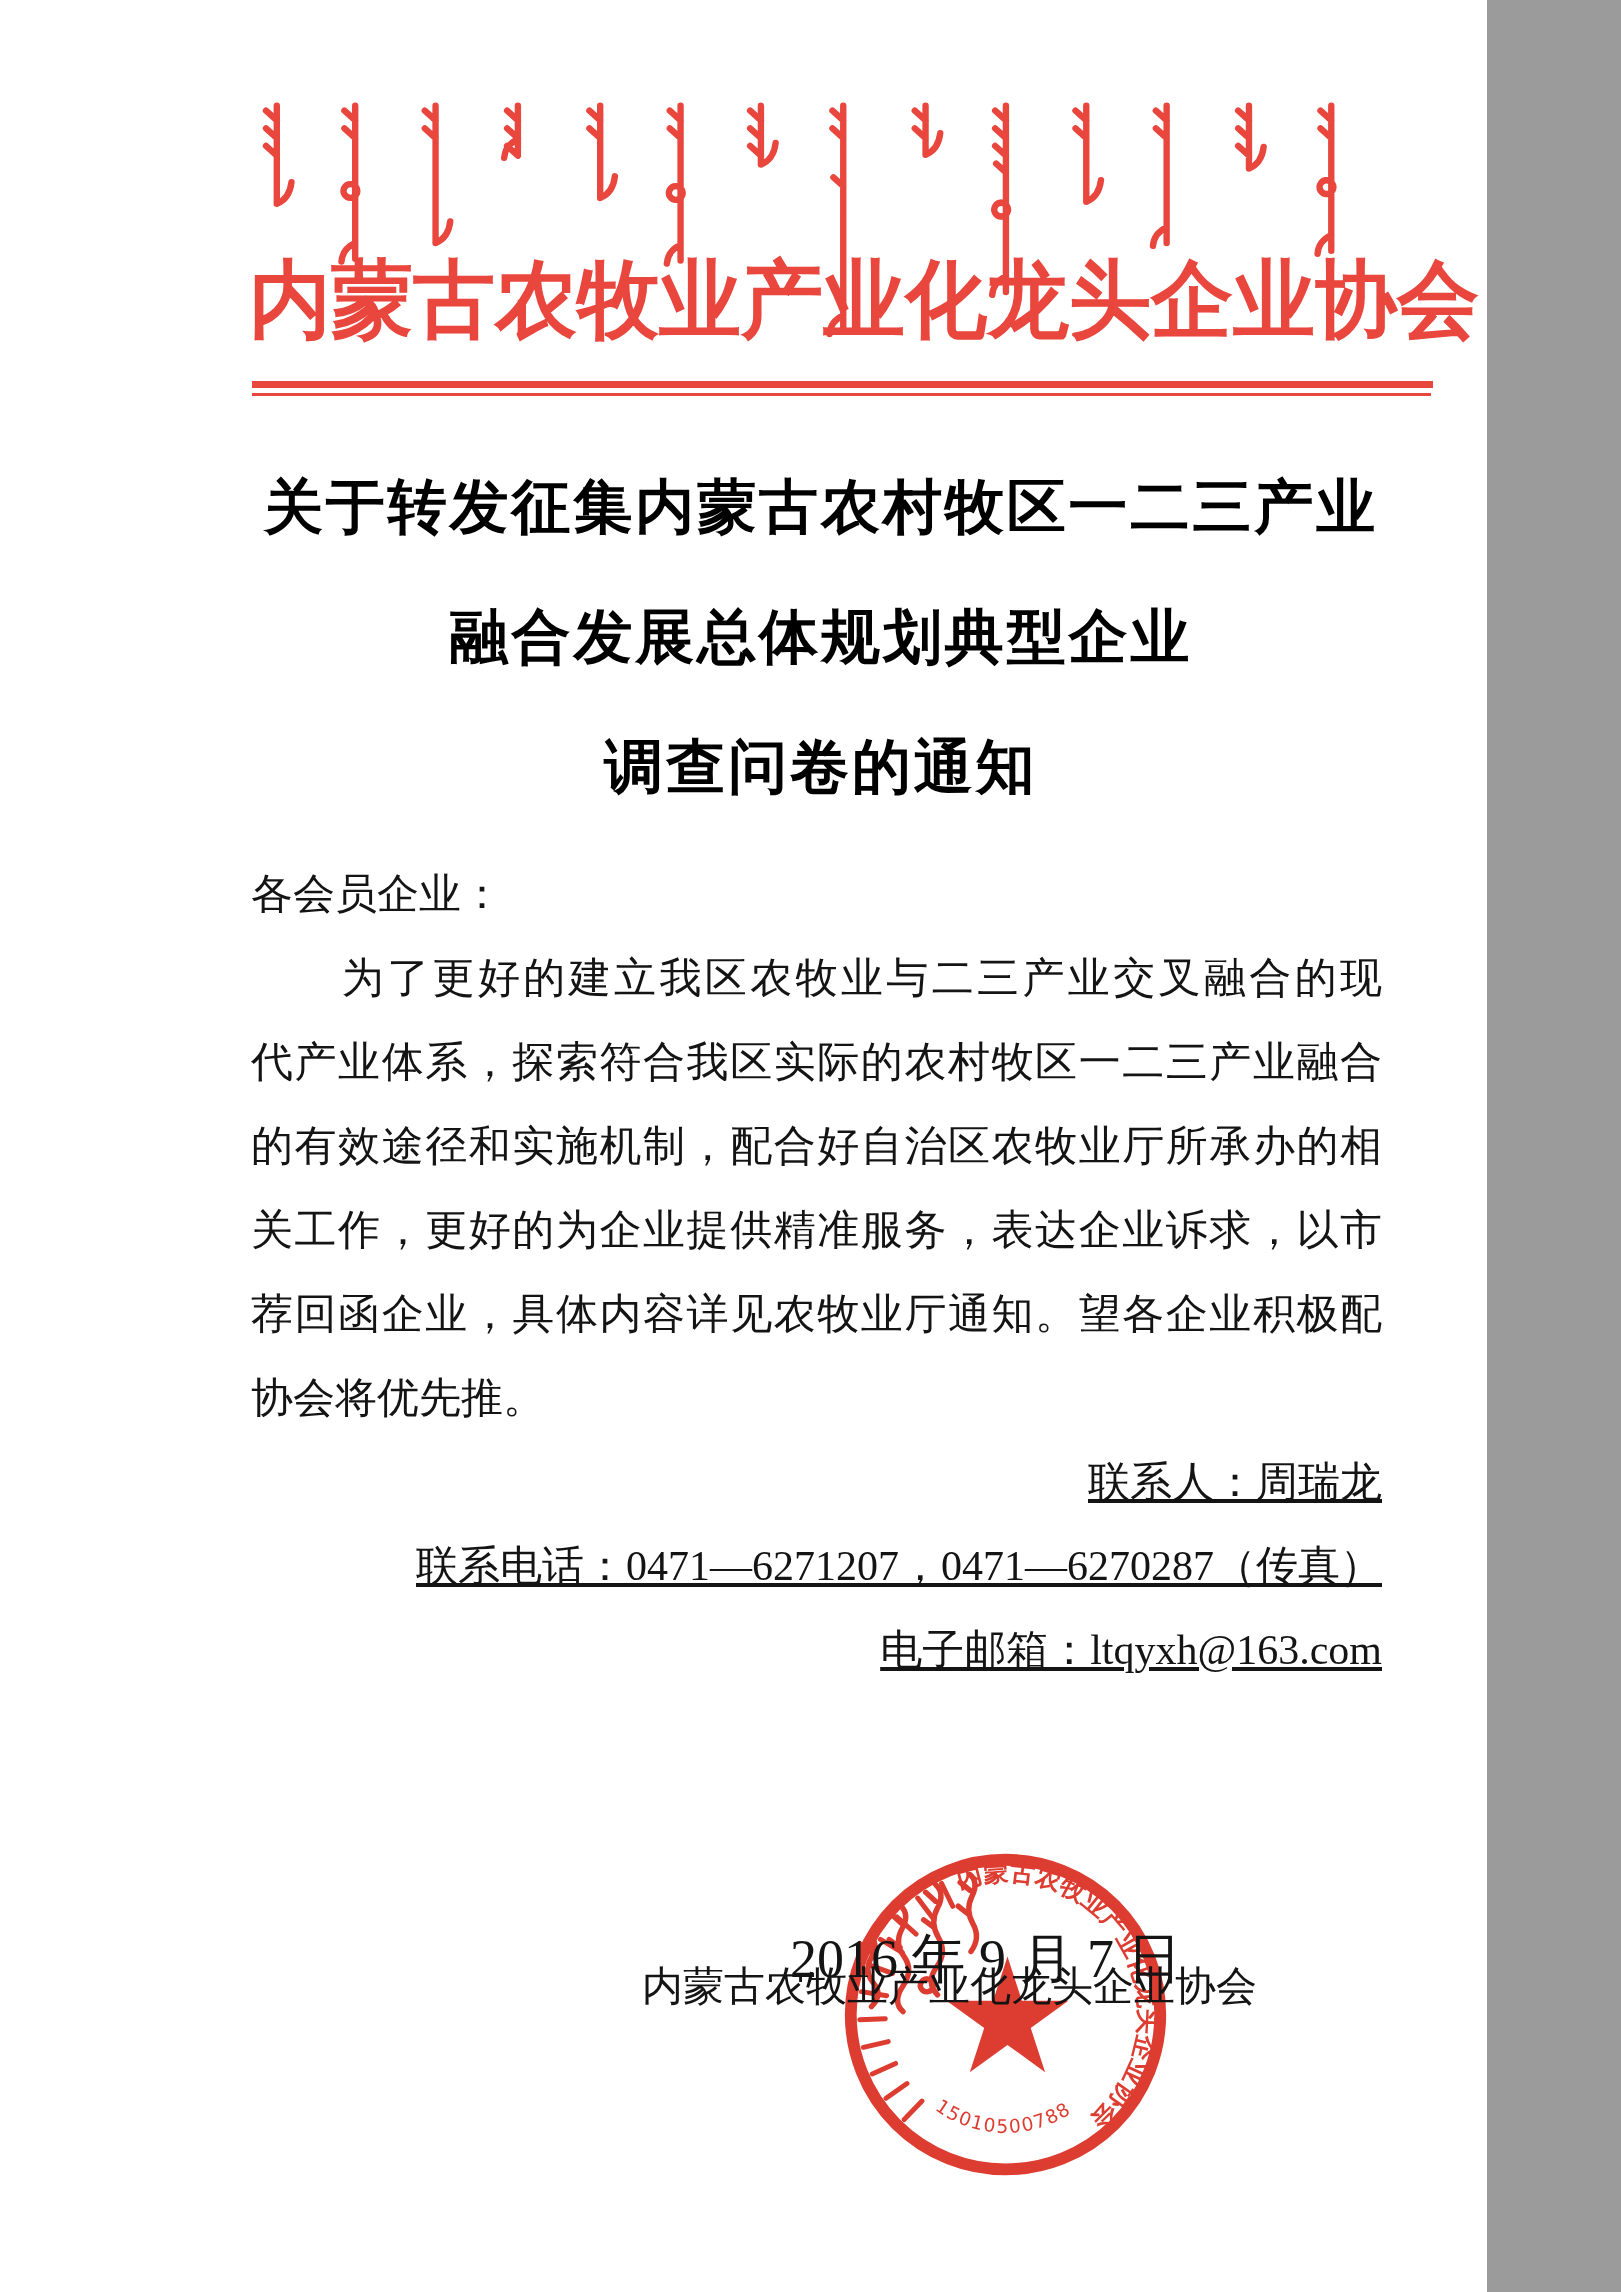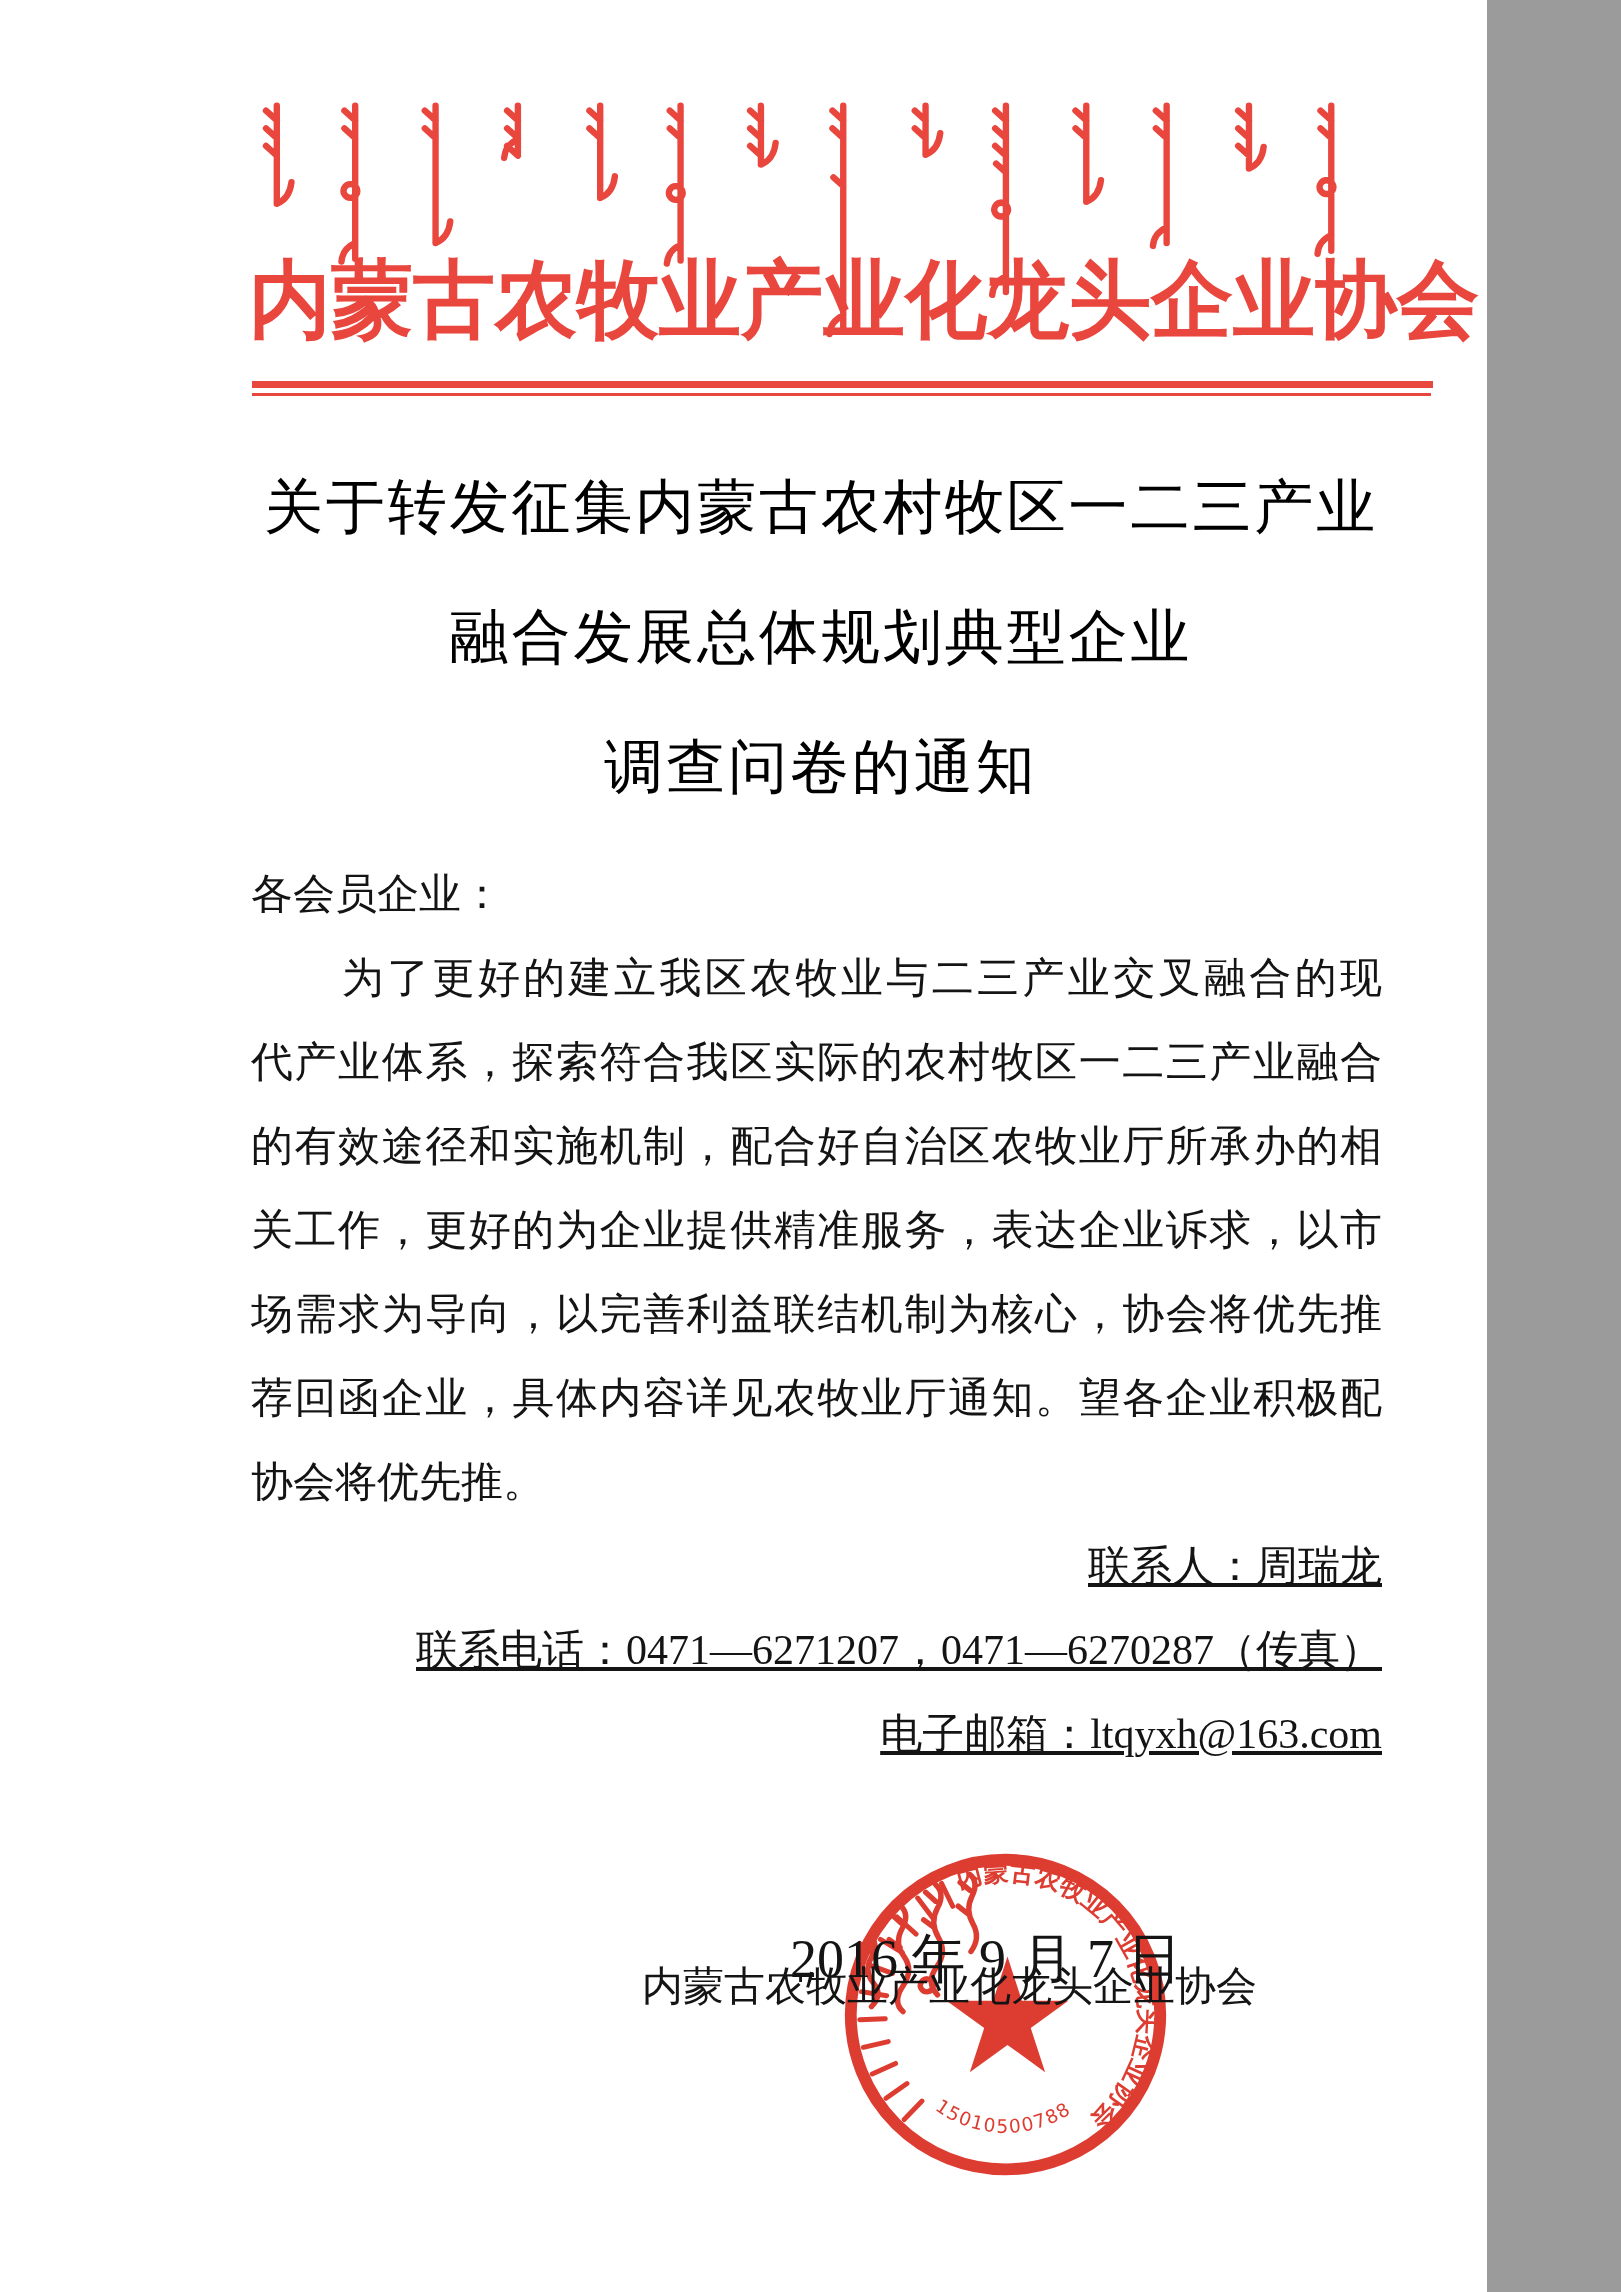--- a/index.html
+++ b/index.html
@@ -17,21 +17,21 @@
     position:absolute;left:249px;top:247px;width:1166px;height:108px;
     font-size:82px;font-weight:bold;line-height:108px;text-align:center;
     white-space:nowrap;letter-spacing:0px;
     transform:scaleY(1.04);
   }
   #rule-thick{position:absolute;left:252px;top:381px;width:1181px;height:6.9px;}
   #rule-thin{position:absolute;left:252px;top:393px;width:1179px;height:2.9px;}
   
   #title-block{
     position:absolute;left:238px;top:442px;width:1166px;
-    text-align:center;font-weight:normal;font-size:59px;line-height:130px;
+    text-align:center;font-weight:bold;font-size:59px;line-height:130px;
     letter-spacing:2.9px;color:#000;
   }
   
   #body-block{
     position:absolute;left:251px;top:852px;width:1131px;
     font-size:42px;color:#141414;
   }
   .bline{height:84px;line-height:84px;white-space:nowrap;}
   .bline.just{white-space:normal;text-align:justify;text-align-last:justify;text-justify:inter-character;}
   .bline.left{text-align:left;}
@@ -67,21 +67,20 @@
     <div>融合发展总体规划典型企业</div>
     <div>调查问卷的通知</div>
   </div>
 
   <div id="body-block">
     <div class="bline left">各会员企业：</div>
     <div class="bline just">　　为了更好的建立我区农牧业与二三产业交叉融合的现</div>
     <div class="bline just">代产业体系，探索符合我区实际的农村牧区一二三产业融合</div>
     <div class="bline just">的有效途径和实施机制，配合好自治区农牧业厅所承办的相</div>
     <div class="bline just">关工作，更好的为企业提供精准服务，表达企业诉求，以市</div>
-    <div class="bline just">场需求为导向，以完善利益联结机制为核心，协会将优先推</div>
     <div class="bline just">荐回函企业，具体内容详见农牧业厅通知。望各企业积极配</div>
     <div class="bline left">协会将优先推。</div>
     <div class="cline">联系人：周瑞龙</div>
     <div class="cline">联系电话：0471—6271207，0471—6270287（传真）</div>
     <div class="cline">电子邮箱：ltqyxh@163.com</div>
   </div>
 
   <svg id="seal" viewBox="0 0 344 350">
     <g id="seal-group" fill="none" stroke="#DB2E22">
       <circle cx="172" cy="172" r="157" stroke-width="12"></circle>

